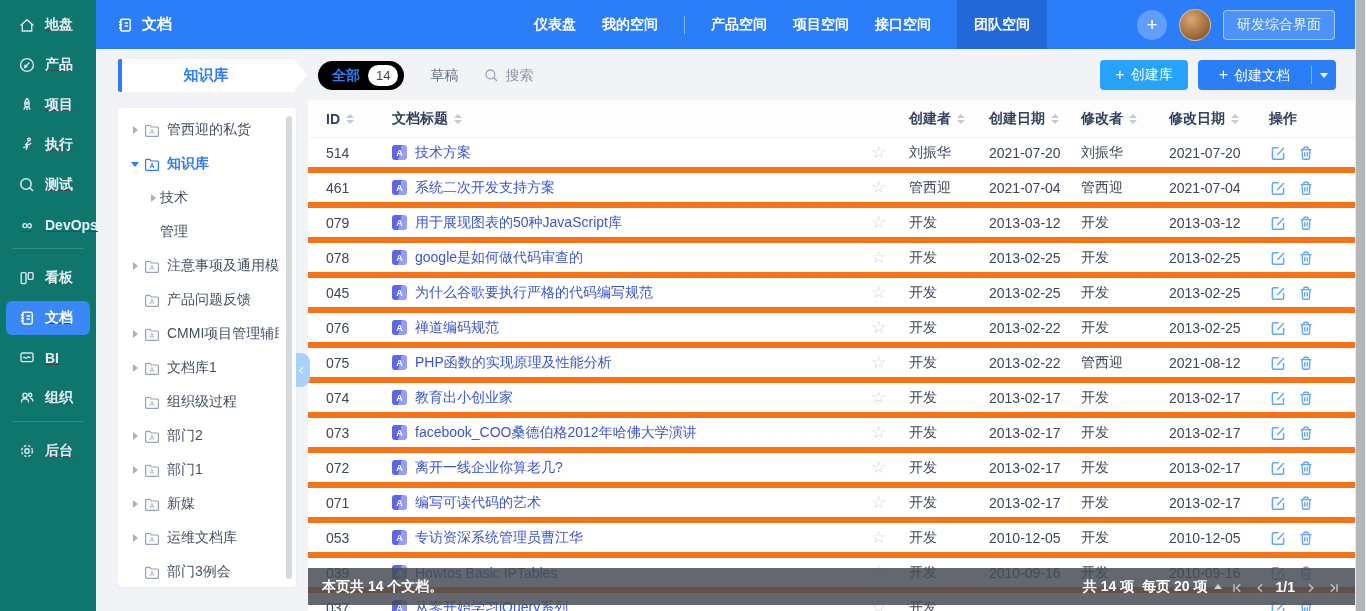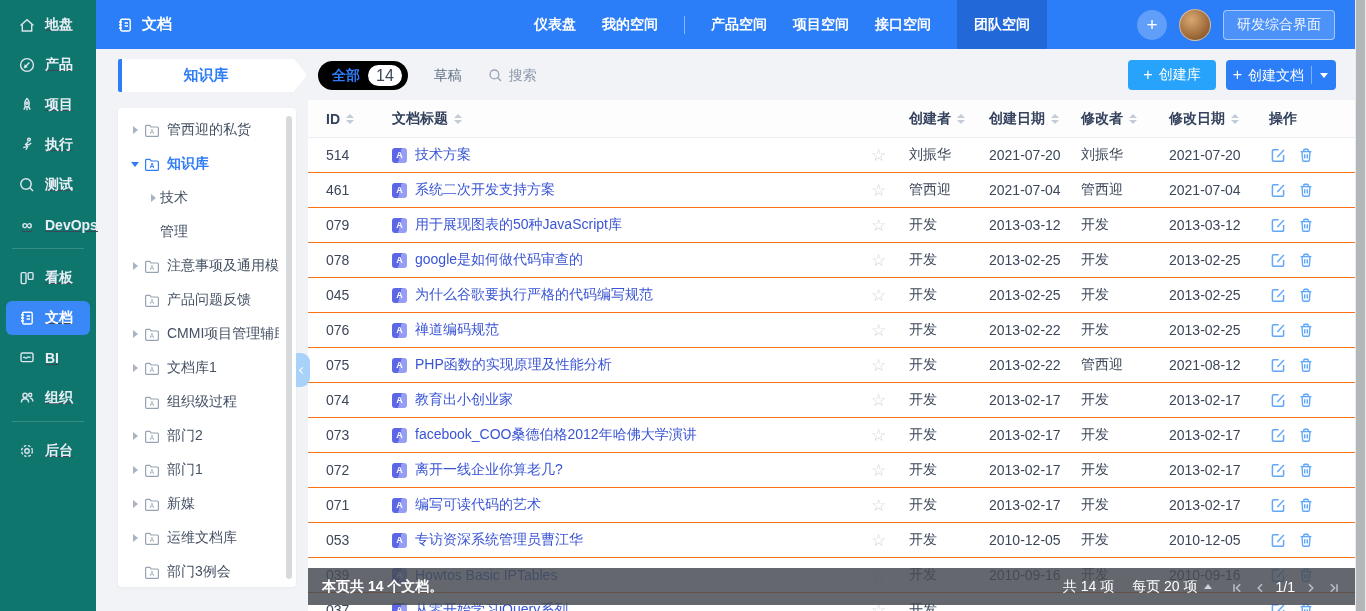--- a/index.html
+++ b/index.html
@@ -28,28 +28,28 @@
   .avatar { width:32px; height:32px; border-radius:50%; background:radial-gradient(circle at 38% 32%, #d8a872, #a5713f 55%, #7c5026 90%); border:1px solid rgba(255,255,255,.5); cursor:pointer; }
   .ws-btn { height:30px; padding:0 13px; border:1px solid rgba(255,255,255,.5); border-radius:4px; background:rgba(255,255,255,.16); color:#f0f6ff; display:flex; align-items:center; cursor:pointer; }
 
   
   .banner { position:absolute; left:118px; top:59px; width:176px; height:33px; background:#fff; z-index:3; display:flex; align-items:center; justify-content:center; color:#2e7cf6; font-weight:700; font-size:15px; border-radius:2px 0 0 2px; cursor:pointer; }
   .banner::before { content:""; position:absolute; left:0; top:0; width:4px; height:100%; background:#2e7cf6; border-radius:2px 0 0 2px; }
   .banner::after { content:""; position:absolute; right:-13px; top:0; border-top:16.5px solid transparent; border-bottom:16.5px solid transparent; border-left:13px solid #fff; }
   .toolbar-left { position:absolute; left:318px; top:59px; height:33px; display:flex; align-items:center; gap:26px; }
   .tab-pill { display:flex; align-items:center; background:#000000; border-radius:16px; height:29px; padding:0 6px 0 14px; cursor:pointer; }
   .tab-pill .all { color:#2e7cf6; font-weight:700; }
-  .tab-pill .badge { margin-left:8px; background:#fff; border-radius:11px; height:21px; padding:0 8px; font-size:16px; color:#3c4858; display:flex; align-items:center; }
+  .tab-pill .badge { margin-left:8px; background:#fff; border-radius:11px; height:21px; padding:0 8px; font-size:13px; color:#3c4858; display:flex; align-items:center; }
   .tab-draft { color:#5f6e85; cursor:pointer; }
   .tab-search { display:flex; align-items:center; gap:6px; color:#8d99ab; cursor:pointer; }
   .toolbar-right { position:absolute; right:30px; top:60px; height:30px; display:flex; gap:10px; z-index:3; }
   .btn { border-radius:4px; color:#fff; display:flex; align-items:center; cursor:pointer; }
   .btn-lib { background:#27a3fb; padding:0 15px; }
   .btn-doc { background:#2b7ef7; }
-  .btn-doc .lbl { padding:0 7px; }
+  .btn-doc .lbl { padding:0 21px; }
   .btn-sep { width:1px; height:18px; background:rgba(255,255,255,.4); }
   .btn-caret { width:24px; display:flex; align-items:center; justify-content:center; }
   .plus::before { content:"+"; margin-right:6px; font-size:16px; font-weight:400; }
   .tri-down { border-left:4px solid transparent; border-right:4px solid transparent; border-top:5px solid #fff; }
 
   
   .tree-panel { position:absolute; left:118px; top:108px; width:178px; height:479px; background:#fff; border-radius:4px; box-shadow:0 1px 3px rgba(20,40,80,.05); padding-top:5px; overflow:hidden; z-index:2; }
   .tree-thumb { position:absolute; right:4px; top:8px; bottom:8px; width:6px; background:#d7dadd; border-radius:3px; }
   .tree-item { height:34px; display:flex; align-items:center; padding-left:10px; color:#445063; cursor:pointer; }
   .tree-item.lvl1 { padding-left:28px; }
@@ -60,21 +60,21 @@
   .caret.hidden { visibility:hidden; }
   .tfolder { margin:0 7px 0 2px; color:#97a3b4; flex:0 0 16px; display:flex; }
   .tree-item.active .tfolder { color:#2e7cf6; }
   .tlabel { white-space:nowrap; overflow:hidden; max-width:112px; }
   .collapse-handle { position:absolute; left:296px; top:353px; width:14px; height:34px; background:#a9d2fa; border-radius:0 9px 9px 0; z-index:6; display:flex; align-items:center; cursor:pointer; }
   .collapse-handle i { display:block; width:5px; height:5px; border-left:1.6px solid #fff; border-bottom:1.6px solid #fff; transform:rotate(45deg); margin-left:4px; }
 
   
   .main { position:absolute; left:308px; top:100px; width:1047px; height:511px; background:#fff; overflow:hidden; z-index:1; }
   .thead { display:flex; align-items:center; height:38px; border-bottom:1px solid #ecf0f4; background:#fdfdfe; font-weight:700; color:#33415c; }
-  .trow { display:flex; align-items:center; height:35px; border-bottom:1px solid #f97316; }
+  .trow { display:flex; align-items:center; height:35px; border-bottom:6px solid #f97316; }
   .c-id { flex:0 0 84px; padding-left:18px; }
   .c-title { flex:1 1 auto; min-width:0; display:flex; align-items:center; }
   .c-star { flex:0 0 38px; }
   .c-cr { flex:0 0 80px; }
   .c-cd { flex:0 0 92px; }
   .c-er { flex:0 0 88px; }
   .c-ed { flex:0 0 100px; }
   .c-op { flex:0 0 86px; display:flex; align-items:center; gap:10px; }
   .sort { display:inline-flex; flex-direction:column; gap:2px; margin-left:6px; vertical-align:1px; }
   .sort i { display:block; width:0; height:0; border-left:4px solid transparent; border-right:4px solid transparent; }
@@ -84,21 +84,21 @@
   .docicon { width:15px; height:15px; border-radius:3px; background:linear-gradient(105deg,#5d66e6 52%,#959ef2 52%); color:#fff; font-size:9px; font-weight:700; display:flex; align-items:center; justify-content:center; margin-right:8px; flex:0 0 15px; }
   .docicon::before { content:"A"; }
   .tlink { color:#3a55d4; white-space:nowrap; overflow:hidden; text-overflow:ellipsis; cursor:pointer; }
   .star { color:#ccd4de; font-size:17px; cursor:pointer; }
   .star::before { content:"☆"; }
   .op-ic { color:#62a7f7; cursor:pointer; }
 
   
   .footbar { position:absolute; left:308px; top:568px; width:1047px; height:37px; background:rgba(70,75,82,.84); z-index:8; display:flex; align-items:center; color:#fff; padding:0 14px; }
   .foot-left { font-weight:700; }
-  .foot-right { margin-left:auto; display:flex; align-items:center; gap:18px; font-weight:400; }
+  .foot-right { margin-left:auto; display:flex; align-items:center; gap:8px; font-weight:700; }
   .pp { display:flex; align-items:center; cursor:pointer; }
   .tri-up { border-left:4px solid transparent; border-right:4px solid transparent; border-bottom:5px solid #cdd2d8; margin-left:6px; }
   .pager { display:flex; align-items:flex-end; gap:9px; }
   .pager .pg-ic { color:#b9bfc7; cursor:pointer; }
   .pager .cur { color:#fff; }
 
   
   .vscroll { position:absolute; right:0; top:0; width:11px; height:611px; background:#e9ebed; z-index:20; }
   .vscroll .thumb { position:absolute; left:1px; top:0; width:9px; height:100%; background:#b4b7ba; }
 </style>

